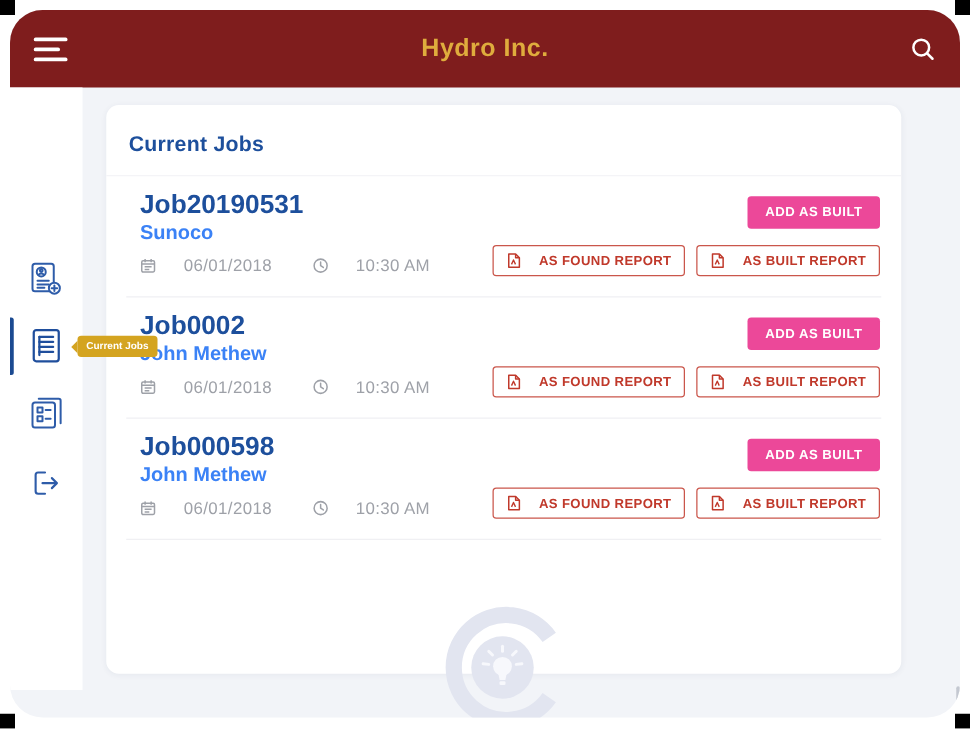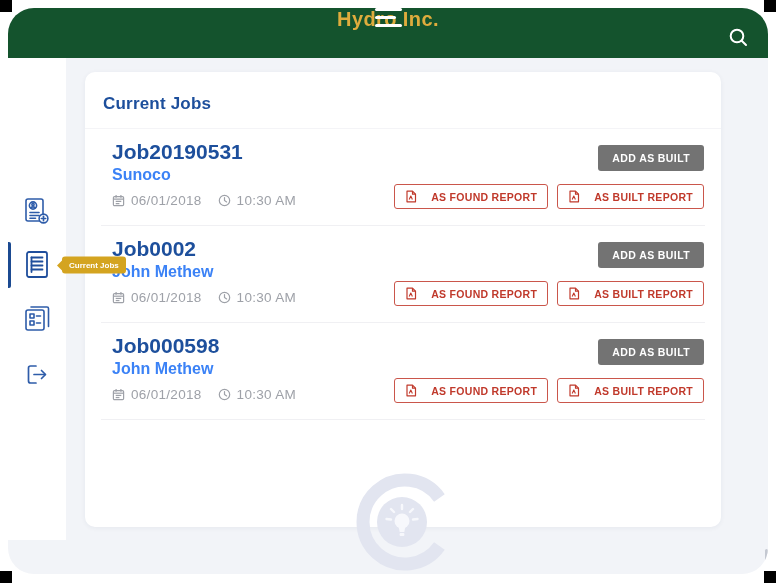--- a/index.html
+++ b/index.html
@@ -5,21 +5,21 @@
   html,body{margin:0;padding:0;}
   .canvas{position:relative;width:776px;height:583px;background:#ffffff;overflow:hidden;
     font-family:"Liberation Sans", sans-serif;}
   .corner{position:absolute;width:12px;height:12px;background:#000;}
   .corner.tl{top:0;left:0}.corner.tr{top:0;right:0}.corner.bl{bottom:0;left:0}.corner.br{bottom:0;right:0}
 
   .app-frame{position:absolute;left:8px;top:8px;right:8px;bottom:9px;border-radius:26px;
     background:#F2F4F8;overflow:hidden;}
 
   
-  .header{height:50px;background:#14532d;display:flex;align-items:center;padding:0 19px;position:relative;flex-direction:column;}
+  .header{height:62px;background:#7f1d1d;display:flex;align-items:center;padding:0 19px;position:relative;}
   .hamburger{width:27px;display:flex;flex-direction:column;gap:5px;cursor:pointer;z-index:2;}
   .hamburger span{height:3px;background:#fff;border-radius:2px;}
   .hamburger span:nth-child(2){width:21px;}
   .app-title{position:absolute;left:0;right:0;text-align:center;color:#DFAC3D;font-size:20px;
     font-weight:700;letter-spacing:.4px;}
   .search-btn{margin-left:auto;z-index:2;cursor:pointer;display:flex;align-items:center;}
 
   
   .body-row{display:flex;height:516px;}
   .sidebar{width:58px;background:#fff;height:482px;position:relative;z-index:3;
@@ -36,27 +36,27 @@
 
   .content{flex:1;position:relative;}
   .card{position:absolute;left:19px;top:14px;width:636px;height:455px;background:#fff;
     border-radius:10px;box-shadow:0 1px 5px rgba(30,50,90,.06);box-sizing:border-box;padding-top:22px;}
   .card-title{margin:0 0 14px 18px;color:#1D4F9C;font-size:17px;font-weight:700;letter-spacing:.2px;}
   .title-divider{border-top:1px solid #F4F4F7;}
 
   .job-row{display:flex;justify-content:space-between;padding:14px 17px 16px 27px;}
   .job-number{color:#1D4F9C;font-size:21px;font-weight:700;line-height:18px;}
   .job-client{color:#3b82f6;font-size:16px;font-weight:700;line-height:20px;margin-top:4px;}
-  .job-meta{display:flex;align-items:center;gap:6px;color:#9EA1A8;font-size:13.5px;margin-top:7px;
+  .job-meta{display:flex;align-items:center;gap:22px;color:#9EA1A8;font-size:13.5px;margin-top:7px;
     height:16px;letter-spacing:.3px;}
   .meta-clock{margin-left:10px;}
   .row-divider{border-top:1px solid #F0F0F3;margin:0 16px;}
 
   .job-actions{display:flex;flex-direction:column;align-items:flex-end;gap:13px;padding-top:2px;}
-  .btn-primary{background:#737373;color:#fff;border:none;font-family:"Liberation Sans",sans-serif;
+  .btn-primary{background:#ec4899;color:#fff;border:none;font-family:"Liberation Sans",sans-serif;
     font-size:10.5px;font-weight:700;letter-spacing:.4px;padding:7px 14px;border-radius:3px;cursor:pointer;}
   .report-row{display:flex;gap:9px;}
   .btn-outline{display:flex;align-items:center;gap:14px;background:#fff;border:1px solid #CA564B;
     color:#C0392B;font-family:"Liberation Sans",sans-serif;font-size:10.5px;font-weight:700;
     letter-spacing:.3px;padding:5px 10px;border-radius:3px;cursor:pointer;}
 
   .watermark{position:absolute;left:289px;top:414px;width:100px;height:100px;pointer-events:none;z-index:4;}
   .scroll-dash{position:absolute;right:0;bottom:10px;width:3px;height:15px;background:#C4C8D1;
     border-radius:2px;cursor:pointer;}
   svg{display:block;}

